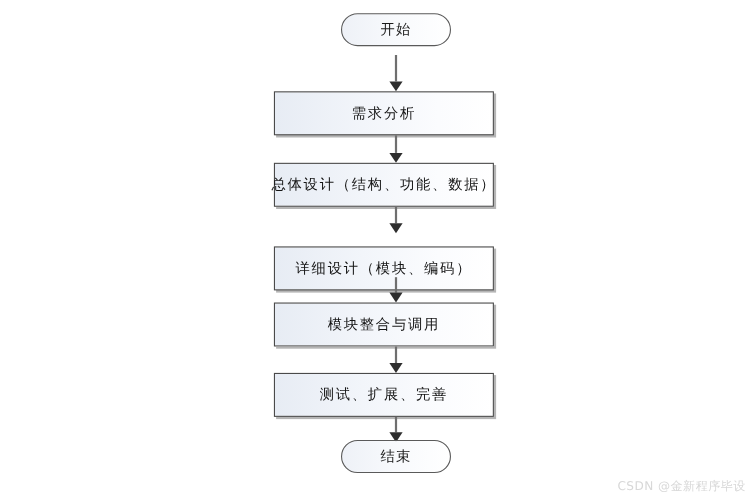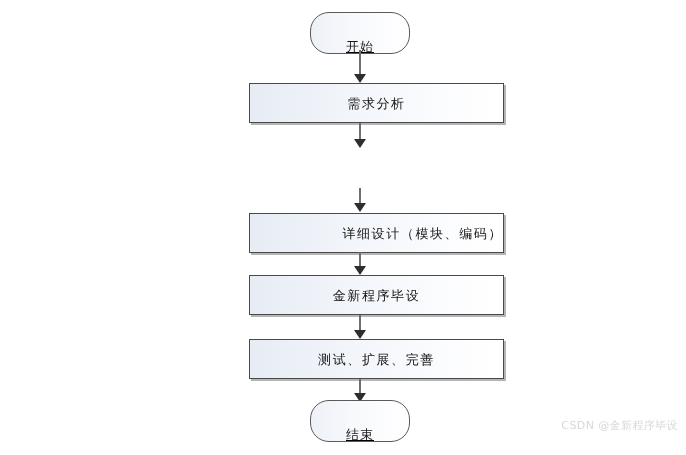--- a/index.html
+++ b/index.html
@@ -18,67 +18,66 @@
     position: relative;
     width: 686px;
     height: 455px;
     background: #ffffff;
   }
 
   
   .node-terminator {
     position: absolute;
     width: 100px;
-    height: 42px;
+    height: 30px;
     left: 310px;
     box-sizing: border-box;
     border: 1.4px solid #5a5a5a;
     border-radius: 19px;
     background: linear-gradient(to right, #eef1f7 0%, #f7f9fc 45%, #ffffff 100%);
     display: flex;
-    align-items: flex-end;
+    align-items: center;
     justify-content: center;
-    text-decoration: underline;
   }
   .node-terminator .node-text {
     font-size: 13px;
     color: #1a1a1a;
     letter-spacing: 1px;
     line-height: 1;
     white-space: nowrap;
   }
 
   #node-start { top: 12px; }
   #node-end   { top: 400px; }
 
   
   .node-process {
     position: absolute;
     left: 249px;
-    width: 255px;
+    width: 200px;
     height: 40px;
     box-sizing: border-box;
     border: 1.2px solid #4a4a4a;
     background: linear-gradient(to right, #e7ecf4 0%, #f2f5fa 40%, #fbfcfe 75%, #ffffff 100%);
     box-shadow: 2px 2px 0 rgba(120,120,120,0.55);
     display: flex;
     align-items: center;
     justify-content: center;
   }
   .node-process .node-text {
     font-size: 13px;
     color: #151515;
     letter-spacing: 1.6px;
     line-height: 1;
     white-space: nowrap;
   }
 
   #node-requirements { top: 83px; }
   #node-overall      { top: 148px; }
-  #node-detail       { top: 213px; justify-content: flex-end; }
+  #node-detail       { top: 224px; }
   #node-integration  { top: 275px; }
   #node-testing      { top: 339px; text-align: center; }
 
   
   .connector {
     position: absolute;
     left: 354px;
     width: 12px;
     pointer-events: none;
   }
@@ -110,21 +109,21 @@
   #conn-4 .conn-line { height: 14px; }
   #conn-5 { top: 315px; height: 24px; }
   #conn-5 .conn-line { height: 15px; }
   #conn-6 { top: 379px; height: 23px; }
   #conn-6 .conn-line { height: 14px; }
 
   
   #watermark {
     position: absolute;
     right: 8px;
-    bottom: 22px;
+    bottom: 6px;
     font-size: 11px;
     color: #d8d8d8;
     letter-spacing: 0.4px;
     white-space: nowrap;
     user-select: none;
   }
 </style>
 </head>
 <body>
 
@@ -141,37 +140,40 @@
 
   <div id="node-requirements" class="node-process">
     <span class="node-text">需求分析</span>
   </div>
 
   <div id="conn-2" class="connector">
     <div class="conn-line"></div>
     <div class="conn-head"></div>
   </div>
 
+  <div id="node-overall" class="node-process">
+    <span class="node-text">总体设计（结构、功能、数据）</span>
+  </div>
 
   <div id="conn-3" class="connector">
     <div class="conn-line"></div>
     <div class="conn-head"></div>
   </div>
 
   <div id="node-detail" class="node-process">
     <span class="node-text">详细设计（模块、编码）</span>
   </div>
 
   <div id="conn-4" class="connector">
     <div class="conn-line"></div>
     <div class="conn-head"></div>
   </div>
 
   <div id="node-integration" class="node-process">
-    <span class="node-text">金新程序毕设</span>
+    <span class="node-text">模块整合与调用</span>
   </div>
 
   <div id="conn-5" class="connector">
     <div class="conn-line"></div>
     <div class="conn-head"></div>
   </div>
 
   <div id="node-testing" class="node-process">
     <span class="node-text">测试、扩展、完善</span>
   </div>

